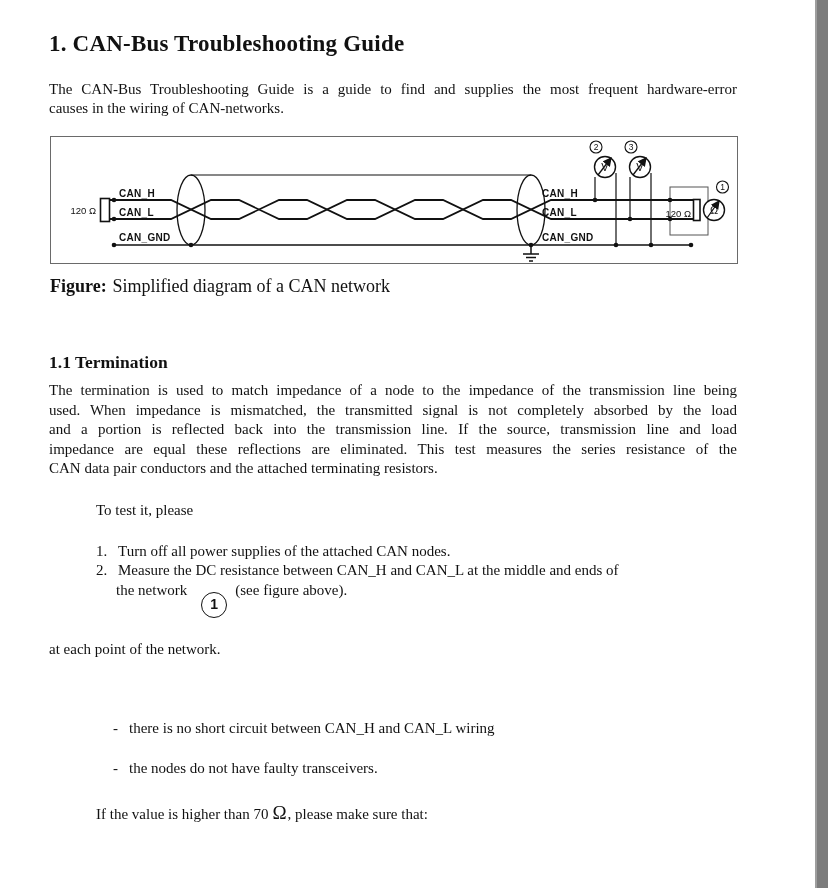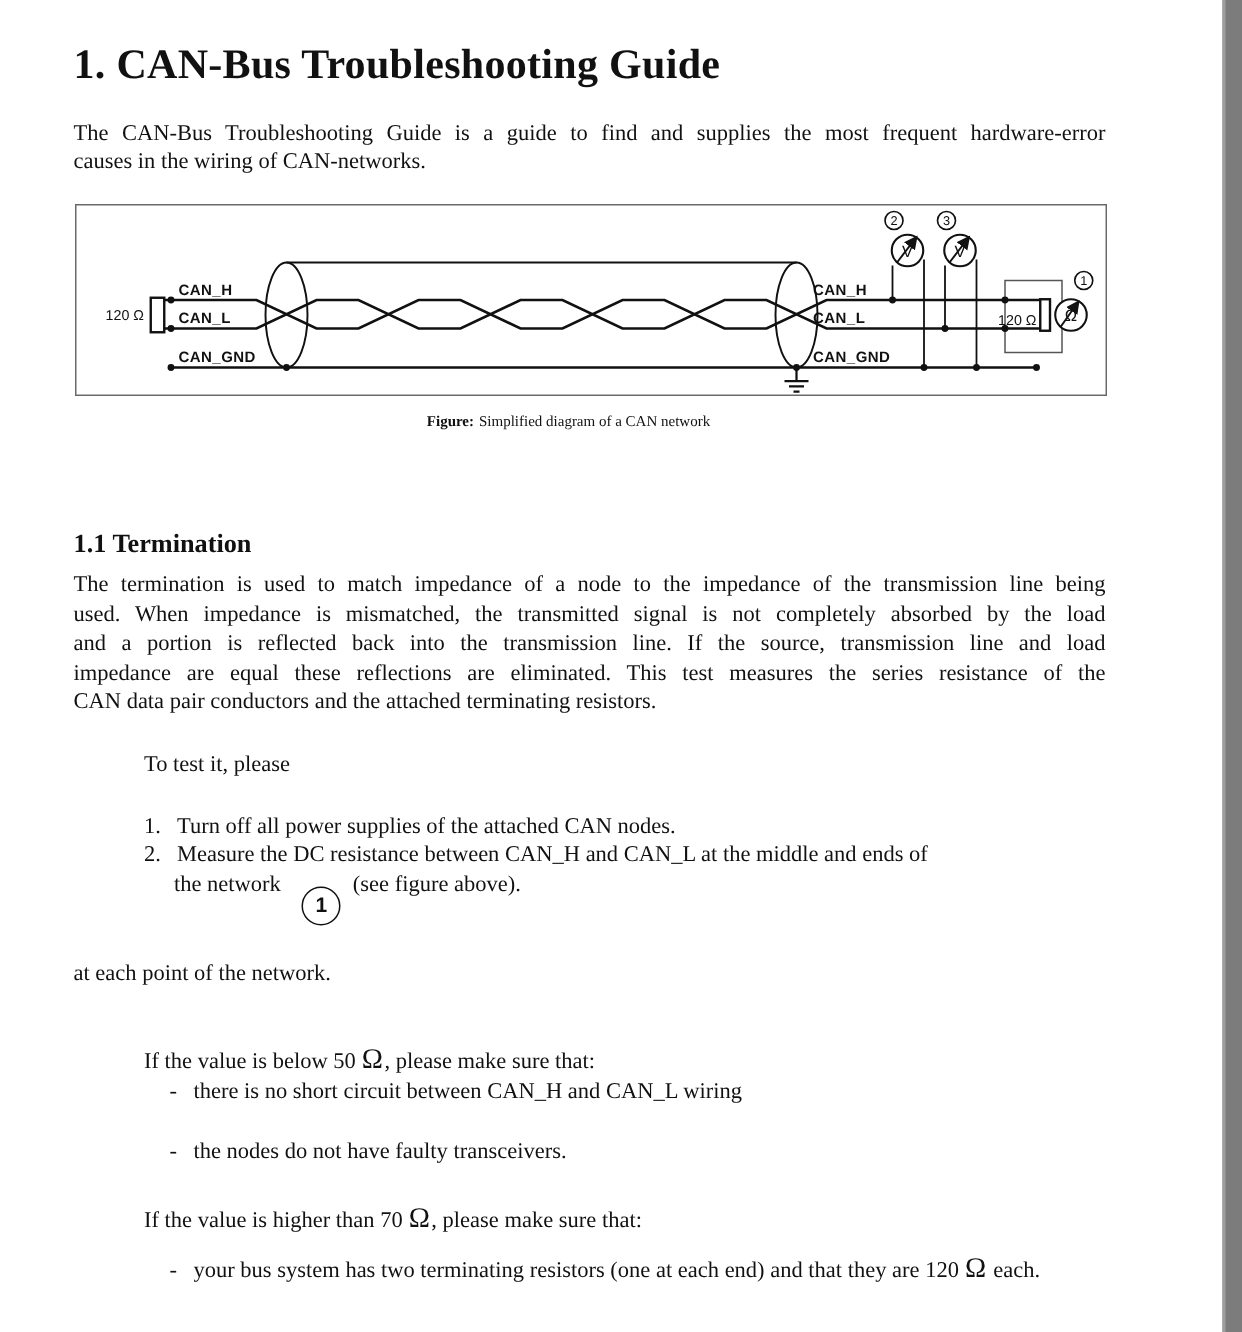--- a/index.html
+++ b/index.html
@@ -1,26 +1,26 @@
 <!DOCTYPE html>
 <html><head>
 <meta charset="utf-8">
 <style>
   html,body{margin:0;padding:0;background:#fff;}
   .page{position:relative;width:828px;height:888px;background:#ffffff;overflow:hidden;
         font-family:"Liberation Serif", serif;color:#111;}
   .abs{position:absolute;}
-  .title{left:49px;top:31px;font-size:28px;font-weight:bold;line-height:26px;letter-spacing:.2px;}
+  .title{left:49px;top:31px;font-size:23px;font-weight:bold;line-height:26px;letter-spacing:.2px;}
   .para{left:49px;width:688px;font-size:15px;line-height:19px;}
   .jline{width:688px;text-align:justify;text-align-last:justify;white-space:nowrap;}
   .jline.last{text-align:center;text-align-last:left;}
   .body19{line-height:19.5px;}
   .figwrap{left:50px;top:136px;width:686px;height:126px;border:1px solid #6a6a6a;background:#fff;}
   .figwrap svg{display:block;}
-  .caption{left:35px;top:276px;width:688px;text-align:center;font-size:10px;}
+  .caption{left:50px;top:276px;width:688px;text-align:left;font-size:18px;}
   .caption b{margin-right:.33em;}
   .h2{left:49px;top:352px;font-size:17.5px;font-weight:bold;}
   .line{position:absolute;left:49px;width:700px;font-size:15px;line-height:19.5px;white-space:nowrap;margin-left:47px;}
   .num{display:inline-block;width:22px;}
   .indent20{padding-left:20px;}
   .dash{display:inline-block;margin-left:17px;margin-right:11px;}
   .omega{font-size:19px;line-height:0;margin-left:4px;margin-right:1px;}
   .badge{display:inline-flex;align-items:center;justify-content:center;width:26px;height:26px;
          box-sizing:border-box;border:1.6px solid #111;border-radius:50%;
          font-family:"Liberation Sans",sans-serif;font-weight:bold;font-size:14px;
@@ -135,32 +135,26 @@
     <span class="num">2.</span><span>Measure the DC resistance between CAN_H and CAN_L at the middle and ends of</span>
   </div>
   <div class="line indent20" style="top:581px">
     <span>the network</span><span class="badge">1</span><span>(see figure above).</span>
   </div>
 
   <div class="abs para body19" style="top:639.5px">
     <div class="jline last">at each point of the network.</div>
   </div>
 
-  <div class="line" style="top:698.5px">
-    <span>If the value is below 50</span><span class="omega">Ω</span><span>, please make sure that:</span>
-  </div>
   <div class="line" style="top:718.5px">
     <span class="dash">-</span><span>there is no short circuit between CAN_H and CAN_L wiring</span><span class="omega"></span><span></span>
   </div>
   <div class="line" style="top:759.3px">
     <span class="dash">-</span><span>the nodes do not have faulty transceivers.</span><span class="omega"></span><span></span>
   </div>
 
   <div class="line" style="top:805px">
     <span>If the value is higher than 70</span><span class="omega">Ω</span><span>, please make sure that:</span>
   </div>
-  <div class="line" style="top:837.5px">
-    <span class="dash">-</span><span>your bus system has two terminating resistors (one at each end) and that they are 120</span><span class="omega">Ω</span><span> each.</span>
-  </div>
 
   <div class="abs gutter"></div>
 
 </div>
 
 </body></html>

